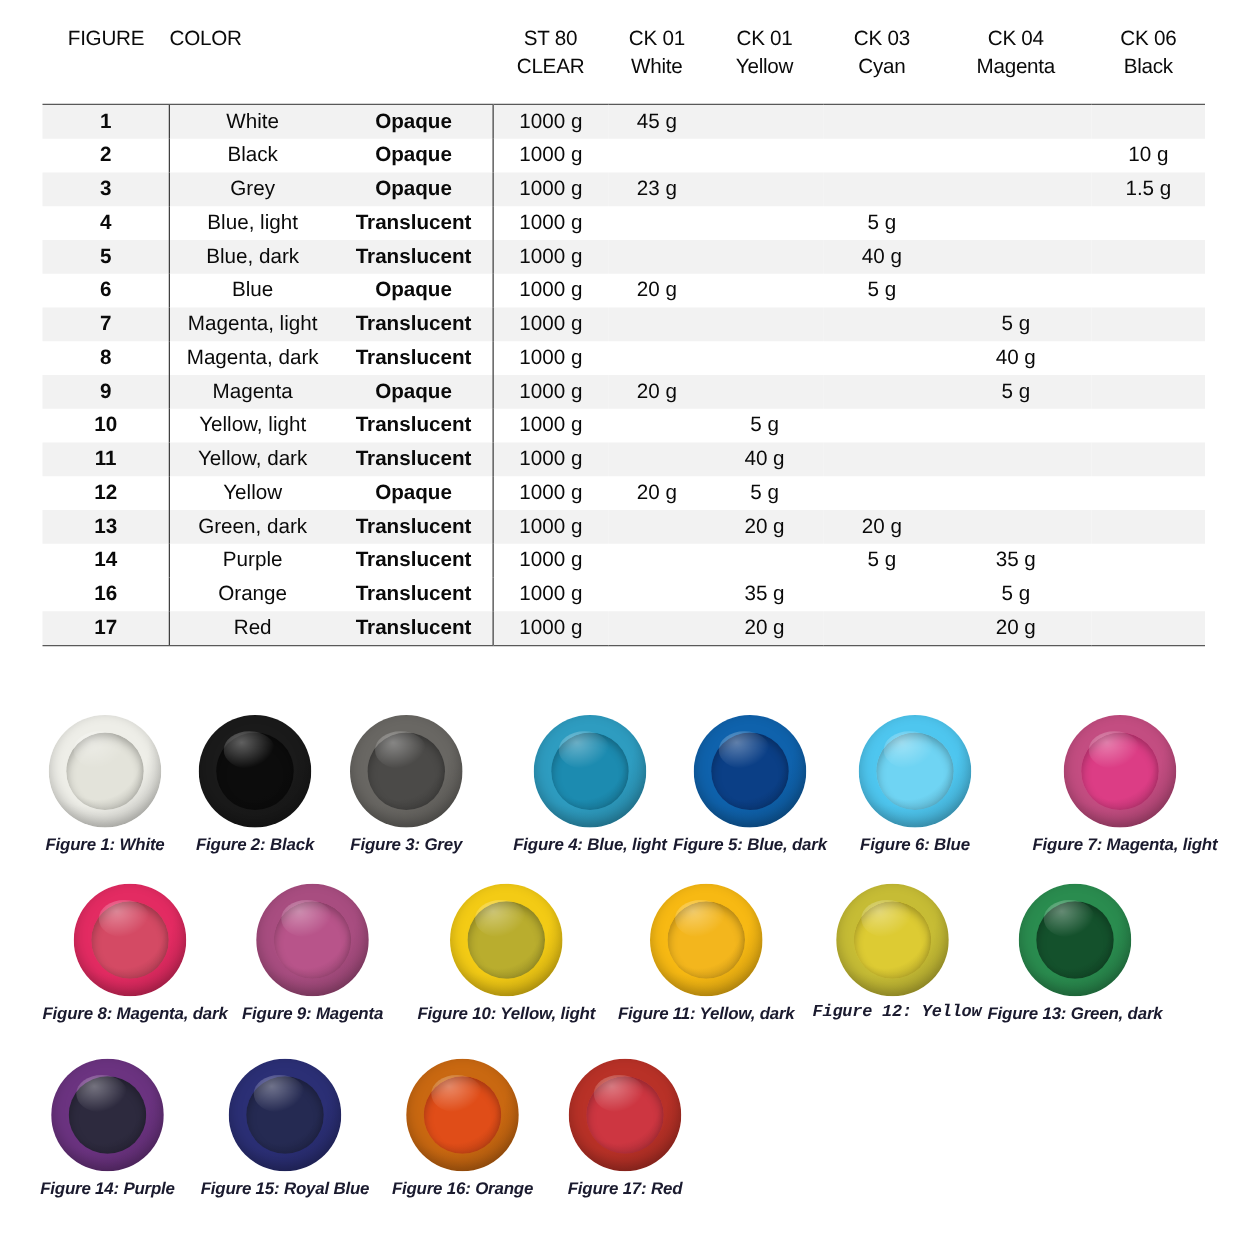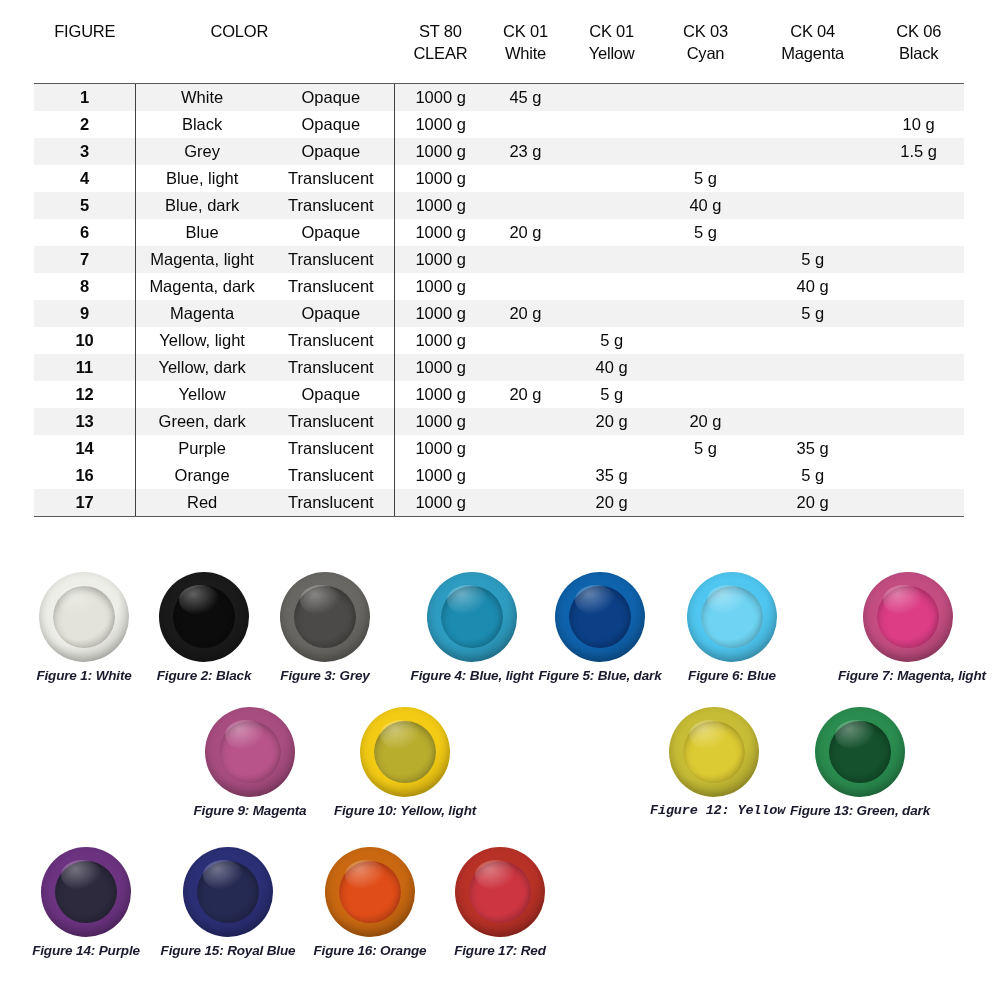--- a/index.html
+++ b/index.html
@@ -40,35 +40,35 @@
     font-weight: normal;
     font-size: 16.5px;
     padding: 0 0 18px 0;
     vertical-align: top;
     text-align: center;
     line-height: 1.35;
     letter-spacing: -0.2px;
     white-space: pre-line;
   }
   table.mix thead th.h-figure { text-align: center; }
-  table.mix thead th.h-color  { text-align: right; }
+  table.mix thead th.h-color  { text-align: left; }
   table.mix thead th.h-blank  { }
 
   table.mix tbody td {
     height: 27px;
     padding: 0 6px;
     text-align: center;
     vertical-align: middle;
     line-height: 27px;
     font-size: 16.5px;
     white-space: nowrap;
   }
   table.mix tbody tr.alt td { background: #f2f2f2; }
   table.mix tbody tr td.col-figure { font-weight: bold; }
-  table.mix tbody tr td.col-opacity { font-weight: normal; margin-top: 24px; }
+  table.mix tbody tr td.col-opacity { font-weight: bold; margin-top: 24px; }
 
   
   table.mix tbody tr:first-child td { border-top: 1.6px solid #595959; }
   table.mix tbody tr:last-child td  { border-bottom: 1.6px solid #595959; }
   table.mix tbody td.col-color { border-left: 1.4px solid #404040; }
   table.mix tbody td.col-st80  { border-left: 1.4px solid #404040; }
   table.mix thead th.h-st80    { border-left: none; }
 
   
   .samples { position: absolute; left: 0; top: 570px; width: 1000px; }
@@ -386,48 +386,66 @@
         </div>
         <div class="sample" style="left: 680px; width: 104px;">
           <div class="disc-holder">
             <div class="disc" style="background: radial-gradient(circle at 34% 26%, rgb(78, 198, 239) 0%, rgb(78, 198, 239) 55%, rgba(0, 0, 0, 0.22) 100%) rgb(78, 198, 239); box-shadow: rgba(0, 0, 0, 0.25) 0px -4px 10px inset;">
               <div class="well" style="background: radial-gradient(circle at 40% 32%, rgb(111, 212, 243) 0%, rgb(111, 212, 243) 60%, rgba(0, 0, 0, 0.3) 100%) rgb(111, 212, 243); box-shadow: rgba(0, 0, 0, 0.3) 0px 3px 8px inset;"></div>
               <div class="gloss"></div>
             </div>
           </div>
           <div class="caption">Figure 6: Blue</div>
         </div>
-        <div class="sample" style="left: 826px; width: 140px; margin-left: 12px;">
+        <div class="sample" style="left: 826px; width: 140px;">
           <div class="disc-holder">
             <div class="disc" style="background: radial-gradient(circle at 34% 26%, rgb(195, 77, 129) 0%, rgb(195, 77, 129) 55%, rgba(0, 0, 0, 0.22) 100%) rgb(195, 77, 129); box-shadow: rgba(0, 0, 0, 0.25) 0px -4px 10px inset;">
               <div class="well" style="background: radial-gradient(circle at 40% 32%, rgb(220, 61, 133) 0%, rgb(220, 61, 133) 60%, rgba(0, 0, 0, 0.3) 100%) rgb(220, 61, 133); box-shadow: rgba(0, 0, 0, 0.3) 0px 3px 8px inset;"></div>
               <div class="gloss"></div>
             </div>
           </div>
           <div class="caption">Figure 7: Magenta, light</div>
         </div>
       </div>
       <div class="sample-row r2">
+        <div class="sample" style="left: 34px; width: 140px;">
+          <div class="disc-holder">
+            <div class="disc" style="background: radial-gradient(circle at 34% 26%, rgb(227, 43, 98) 0%, rgb(227, 43, 98) 55%, rgba(0, 0, 0, 0.22) 100%) rgb(227, 43, 98); box-shadow: rgba(0, 0, 0, 0.25) 0px -4px 10px inset;">
+              <div class="well" style="background: radial-gradient(circle at 40% 32%, rgb(212, 74, 100) 0%, rgb(212, 74, 100) 60%, rgba(0, 0, 0, 0.3) 100%) rgb(212, 74, 100); box-shadow: rgba(0, 0, 0, 0.3) 0px 3px 8px inset;"></div>
+              <div class="gloss"></div>
+            </div>
+          </div>
+          <div class="caption">Figure 8: Magenta, dark</div>
+        </div>
         <div class="sample" style="left: 190px; width: 120px;">
           <div class="disc-holder">
             <div class="disc" style="background: radial-gradient(circle at 34% 26%, rgb(168, 77, 128) 0%, rgb(168, 77, 128) 55%, rgba(0, 0, 0, 0.22) 100%) rgb(168, 77, 128); box-shadow: rgba(0, 0, 0, 0.25) 0px -4px 10px inset;">
               <div class="well" style="background: radial-gradient(circle at 40% 32%, rgb(184, 84, 138) 0%, rgb(184, 84, 138) 60%, rgba(0, 0, 0, 0.3) 100%) rgb(184, 84, 138); box-shadow: rgba(0, 0, 0, 0.3) 0px 3px 8px inset;"></div>
               <div class="gloss"></div>
             </div>
           </div>
           <div class="caption">Figure 9: Magenta</div>
         </div>
         <div class="sample" style="left: 330px; width: 150px;">
           <div class="disc-holder">
             <div class="disc" style="background: radial-gradient(circle at 34% 26%, rgb(243, 203, 21) 0%, rgb(243, 203, 21) 55%, rgba(0, 0, 0, 0.22) 100%) rgb(243, 203, 21); box-shadow: rgba(0, 0, 0, 0.25) 0px -4px 10px inset;">
               <div class="well" style="background: radial-gradient(circle at 40% 32%, rgb(185, 173, 46) 0%, rgb(185, 173, 46) 60%, rgba(0, 0, 0, 0.3) 100%) rgb(185, 173, 46); box-shadow: rgba(0, 0, 0, 0.3) 0px 3px 8px inset;"></div>
               <div class="gloss"></div>
             </div>
           </div>
           <div class="caption">Figure 10: Yellow, light</div>
+        </div>
+        <div class="sample" style="left: 490px; width: 150px;">
+          <div class="disc-holder">
+            <div class="disc" style="background: radial-gradient(circle at 34% 26%, rgb(247, 185, 19) 0%, rgb(247, 185, 19) 55%, rgba(0, 0, 0, 0.22) 100%) rgb(247, 185, 19); box-shadow: rgba(0, 0, 0, 0.25) 0px -4px 10px inset;">
+              <div class="well" style="background: radial-gradient(circle at 40% 32%, rgb(243, 182, 29) 0%, rgb(243, 182, 29) 60%, rgba(0, 0, 0, 0.3) 100%) rgb(243, 182, 29); box-shadow: rgba(0, 0, 0, 0.3) 0px 3px 8px inset;"></div>
+              <div class="gloss"></div>
+            </div>
+          </div>
+          <div class="caption">Figure 11: Yellow, dark</div>
         </div>
         <div class="sample" style="left: 650px; width: 128px; font-family: Liberation Mono, monospace;">
           <div class="disc-holder">
             <div class="disc" style="background: radial-gradient(circle at 34% 26%, rgb(198, 188, 53) 0%, rgb(198, 188, 53) 55%, rgba(0, 0, 0, 0.22) 100%) rgb(198, 188, 53); box-shadow: rgba(0, 0, 0, 0.25) 0px -4px 10px inset;">
               <div class="well" style="background: radial-gradient(circle at 40% 32%, rgb(221, 203, 51) 0%, rgb(221, 203, 51) 60%, rgba(0, 0, 0, 0.3) 100%) rgb(221, 203, 51); box-shadow: rgba(0, 0, 0, 0.3) 0px 3px 8px inset;"></div>
               <div class="gloss"></div>
             </div>
           </div>
           <div class="caption">Figure 12: Yellow</div>
         </div>

